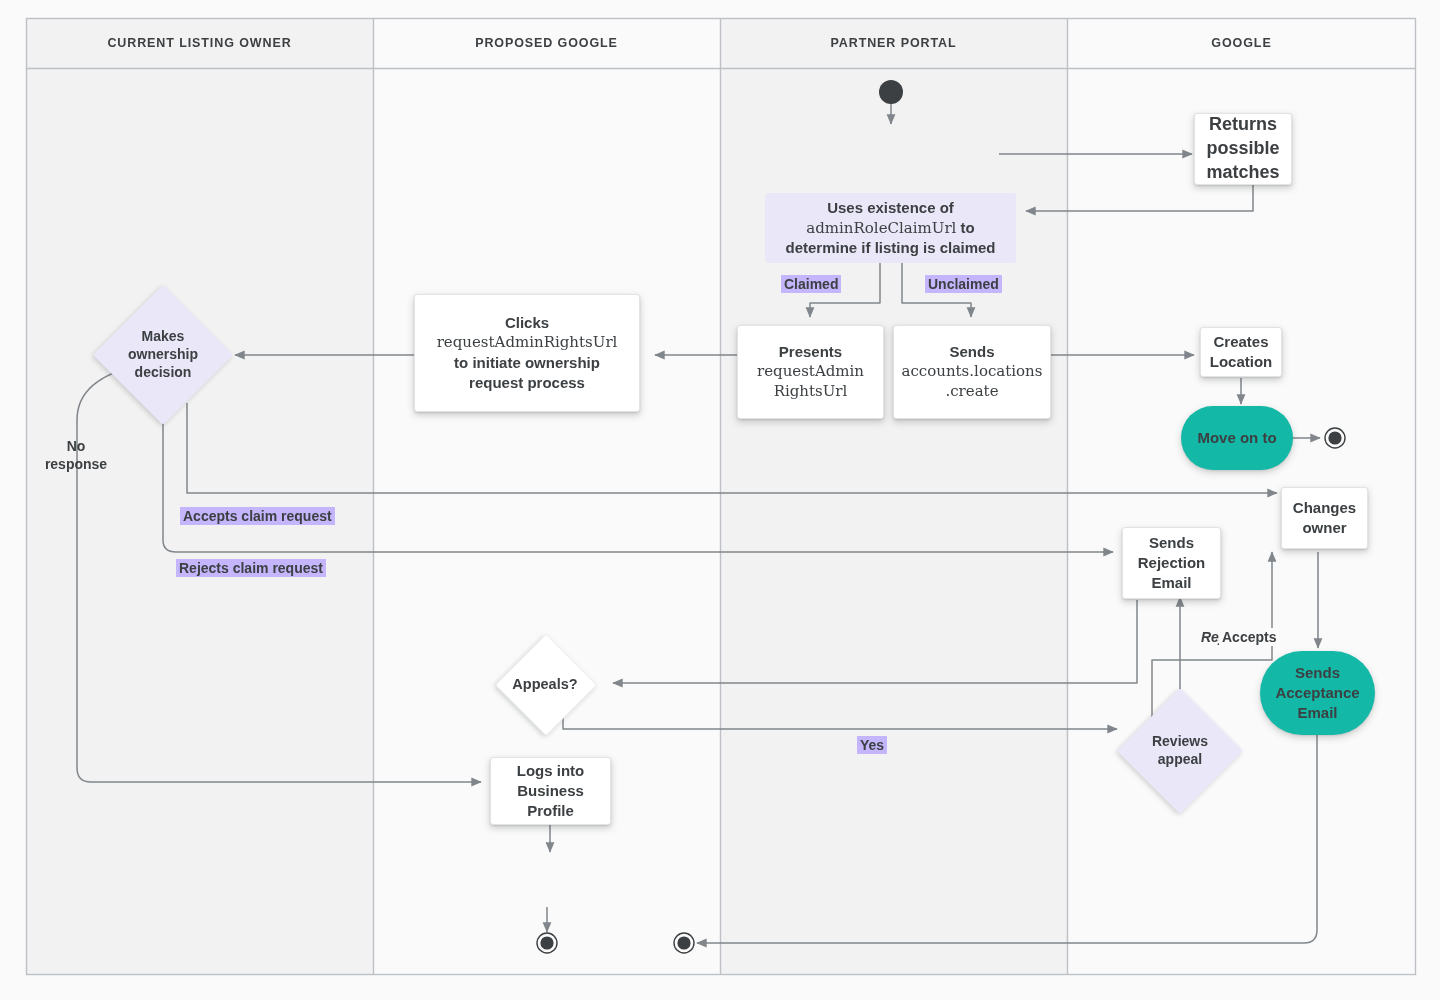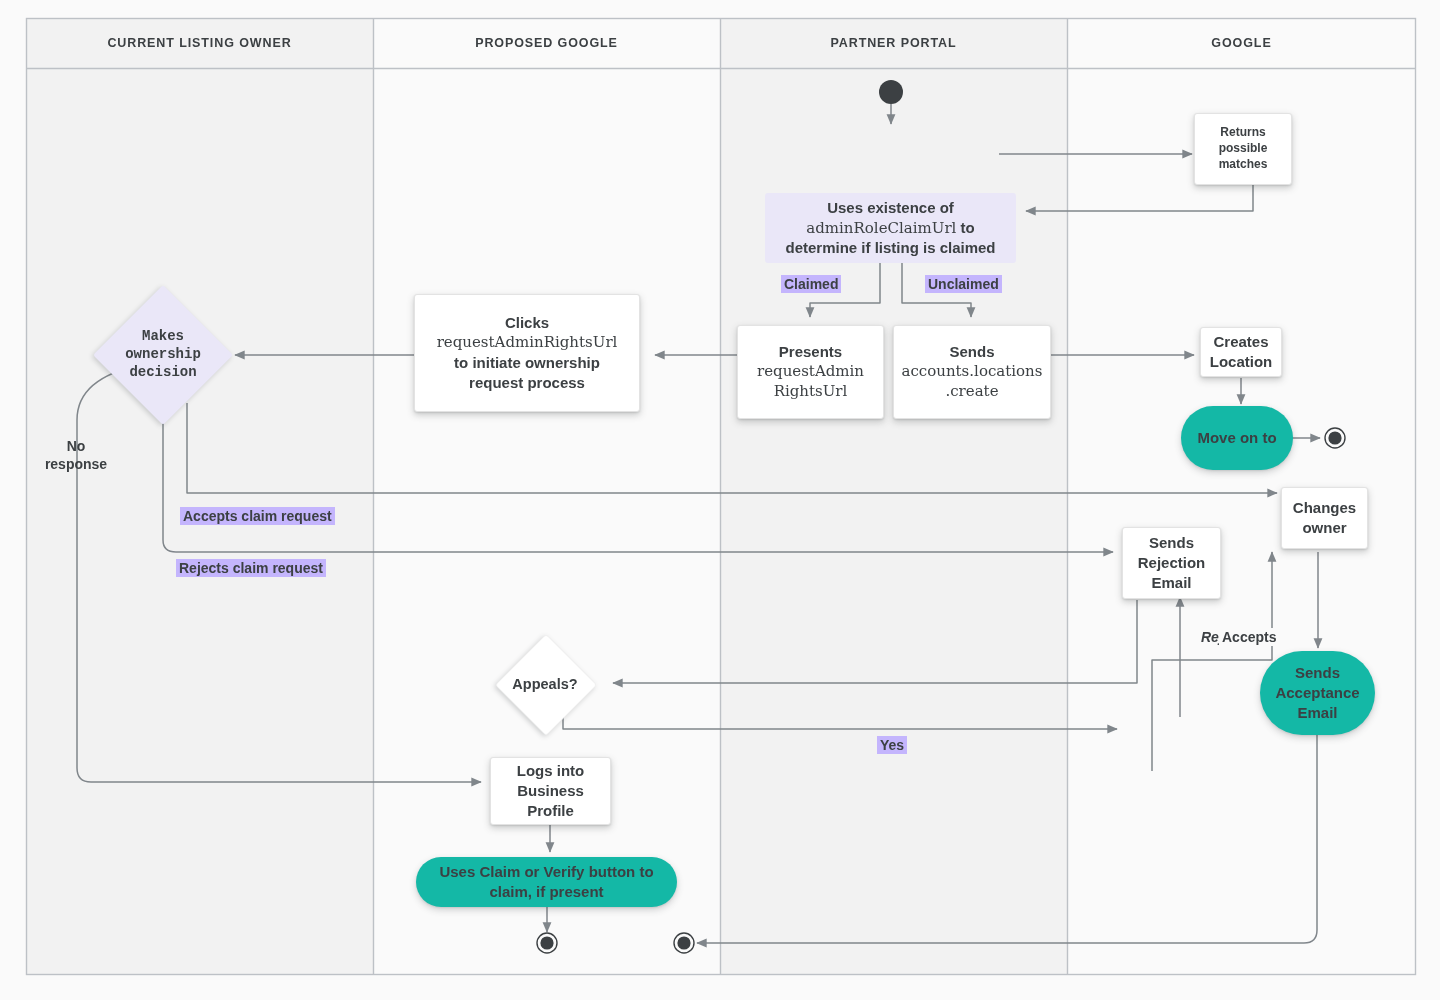--- a/index.html
+++ b/index.html
@@ -168,21 +168,21 @@
     <span>PROPOSED GOOGLE</span>
   </div>
   <div class="lane-header" style="left:720px;top:18px;width:347px;height:50px;">
     <span>PARTNER PORTAL</span>
   </div>
   <div class="lane-header" style="left:1067px;top:18px;width:349px;height:50px;">
     <span>GOOGLE</span>
   </div>
 
 
-  <div class="node rect" style="left:1194px;top:113px;width:98px;height:72px;font-size:12px;">
+  <div class="node rect" style="left:1194px;top:113px;width:98px;height:72px;font-size:18px;">
     <div>
       <div>Returns</div>
       <div>possible</div>
       <div>matches</div>
     </div>
   </div>
 
   <div class="node lav-box" style="left:765px;top:193px;width:251px;height:70px;font-size:15px;">
     <div>
       <div>Uses existence of</div>
@@ -220,21 +220,21 @@
 
   <div class="node rect" style="left:414px;top:294px;width:226px;height:118px;font-size:15px;">
     <div>
       <div>Clicks</div>
       <div class="mono">requestAdminRightsUrl</div>
       <div>to initiate ownership</div>
       <div>request process</div>
     </div>
   </div>
 
-  <div class="diamond-wrap" style="left:93px;top:285px;width:140px;height:140px;font-family:Liberation Mono, monospace;">
+  <div class="diamond-wrap" style="left:93px;top:285px;width:140px;height:140px;">
     <div class="diamond-shape"></div>
     <div class="diamond-label" style="font-size:14px;">
       <div>
         <div>Makes</div>
         <div>ownership</div>
         <div>decision</div>
       </div>
     </div>
   </div>
 
@@ -254,42 +254,45 @@
   </div>
 
   <div class="node pill pink" style="left:1260px;top:651px;width:115px;height:84px;font-size:15px;">
     <div>
       <div>Sends</div>
       <div>Acceptance</div>
       <div>Email</div>
     </div>
   </div>
 
+  <div class="diamond-wrap" style="left:1117px;top:688px;width:126px;height:126px;">
+    <div class="diamond-shape"></div>
+    <div class="diamond-label" style="font-size:14px;">
+      <div>
+        <div>Reviews</div>
+        <div>appeal</div>
+      </div>
+    </div>
+  </div>
 
   <div class="diamond-wrap diamond-white" style="left:495px;top:634px;width:100px;height:100px;">
     <div class="diamond-shape"></div>
     <div class="diamond-label" style="font-size:14.5px;">
       <span>Appeals?</span>
     </div>
   </div>
 
   <div class="node rect" style="left:490px;top:757px;width:121px;height:68px;font-size:15px;">
     <div>
       <div>Logs into</div>
       <div>Business</div>
       <div>Profile</div>
     </div>
   </div>
 
-  <div class="node pill pink" style="left:416px;top:857px;width:261px;height:50px;font-size:15px;">
-    <div>
-      <div>Uses Claim or Verify button to</div>
-      <div>claim, if present</div>
-    </div>
-  </div>
 
   <div class="edge-label chip" style="left:781px;top:275px;">
     <span>Claimed</span>
   </div>
 
   <div class="edge-label chip" style="left:925px;top:275px;">
     <span>Unclaimed</span>
   </div>
 
   <div class="edge-label" style="left:40px;top:437px;width:72px;text-align:center;white-space:normal;">
@@ -306,17 +309,17 @@
   </div>
 
   <div class="edge-label chip-light" style="left:1198px;top:628px;font-style:italic;">
     <span>Rejects</span>
   </div>
 
   <div class="edge-label chip-light" style="left:1219px;top:628px;">
     <span>Accepts</span>
   </div>
 
-  <div class="edge-label chip" style="left:857px;top:736px;margin-left:20px;">
+  <div class="edge-label chip" style="left:857px;top:736px;">
     <span>Yes</span>
   </div>
 
 </div>
 
 </body></html>

